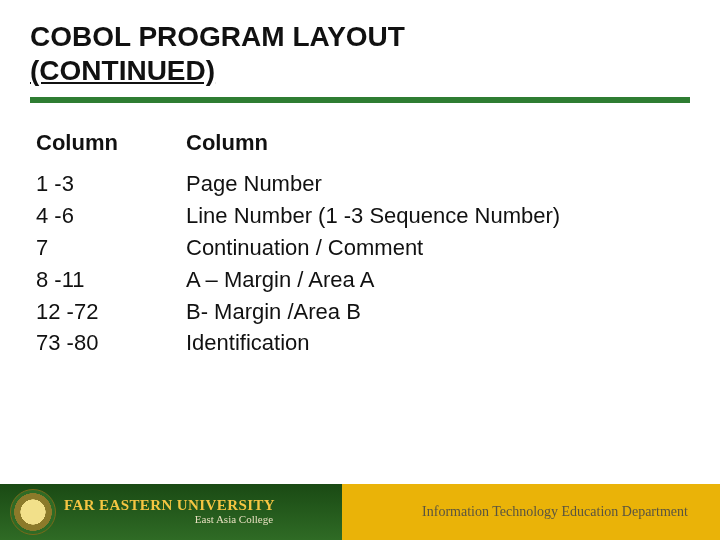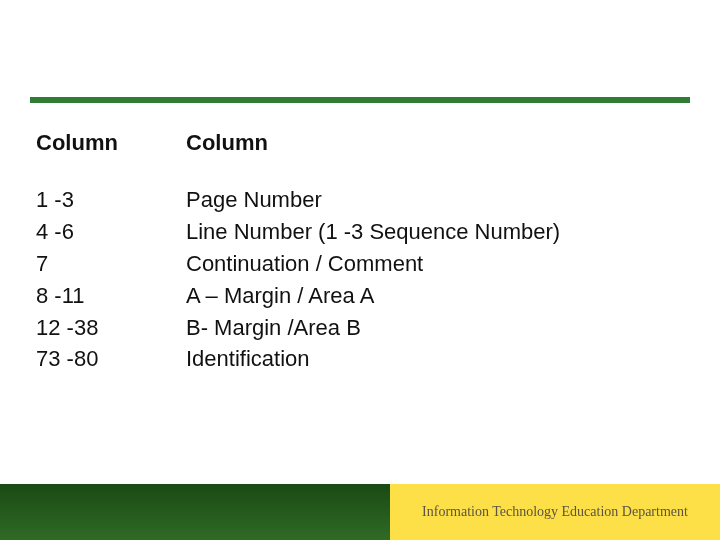--- a/index.html
+++ b/index.html
@@ -1,60 +1,71 @@
 <!DOCTYPE html>
 <html><head>
 <meta charset="utf-8">
 <style>
   html,body{margin:0;padding:0;width:720px;height:540px;font-family:Arial,Helvetica,sans-serif;background:#fff;overflow:hidden;}
   .slide{position:relative;width:720px;height:540px;}
   .title{position:absolute;left:30px;top:20px;font-size:28px;font-weight:bold;color:#111;line-height:1.2;}
   .title-line2{text-decoration:underline;}
   .green-bar{position:absolute;left:30px;top:97px;width:660px;height:6px;background:#2e7d32;}
   .tbl{position:absolute;left:36px;top:130px;width:630px;}
-  .hdr{display:flex;font-size:22px;font-weight:bold;color:#111;margin-bottom:28px;}
+  .hdr{display:flex;font-size:22px;font-weight:bold;color:#111;margin-bottom:12px;}
   .col-label{width:150px;}
   .field-label{flex:1;}
   .rows{display:flex;font-size:22px;color:#111;line-height:1.45;}
   .col-data{width:150px;white-space:pre-line;}
   .field-data{flex:1;white-space:pre-line;}
   .footer{position:absolute;left:0;bottom:0;width:720px;height:56px;background:linear-gradient(#1a4a14,#2f6b25);}
   .footer-left{position:absolute;left:0;bottom:0;width:400px;height:56px;background:linear-gradient(#1a4a14,#2f6b25);display:flex;align-items:center;}
   .seal{width:44px;height:44px;border-radius:50%;background:radial-gradient(circle,#f2e08a 0 40%,#8c7a2a 41% 60%,#2f6b25 61% 100%);margin:0 8px 0 10px;flex:none;border:1px solid #7a6a1a;}
   .uni{color:#f5c542;font-family:Georgia,'Times New Roman',serif;line-height:1.05;}
   .uni-main{font-size:15px;letter-spacing:0.4px;font-weight:bold;}
   .uni-sub{font-size:11px;color:#e8e0c0;text-align:right;padding-right:2px;}
-  .footer-right{position:absolute;right:0;bottom:0;width:330px;height:56px;background:#fde047;display:flex;align-items:center;justify-content:center;}
+  .footer-right{position:absolute;right:0;bottom:0;width:330px;height:56px;background:#eab308;display:flex;align-items:center;justify-content:center;padding-left:48px;}
   .dept{color:#5a5440;font-family:Georgia,'Times New Roman',serif;font-size:14px;}
 </style>
 </head>
 <body>
 <div class="slide">
 
+  <div class="title">
+    <span>COBOL PROGRAM LAYOUT</span><br>
+    <span class="title-line2">(CONTINUED)</span>
+  </div>
   <div class="green-bar"></div>
 
   <div class="tbl">
     <div class="hdr">
       <div class="col-label">Column</div>
       <div class="field-label">Column</div>
     </div>
     <div class="rows">
       <div class="col-data">1 -3
 4 -6
 7
 8 -11
-12 -38
+12 -72
 73 -80</div>
       <div class="field-data">Page Number
 Line Number (1 -3 Sequence Number)
 Continuation / Comment
 A – Margin / Area A
 B- Margin /Area B
 Identification</div>
     </div>
   </div>
 
   <div class="footer"></div>
+  <div class="footer-left">
+    <div class="seal"></div>
+    <div class="uni">
+      <div class="uni-main">FAR EASTERN UNIVERSITY</div>
+      <div class="uni-sub">East Asia College</div>
+    </div>
+  </div>
   <div class="footer-right">
     <div class="dept">Information Technology Education Department</div>
   </div>
 
 </div>
 
 </body></html>

